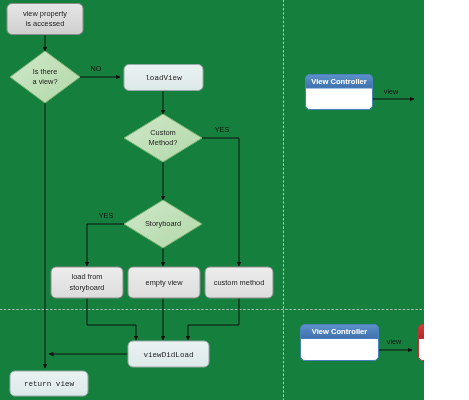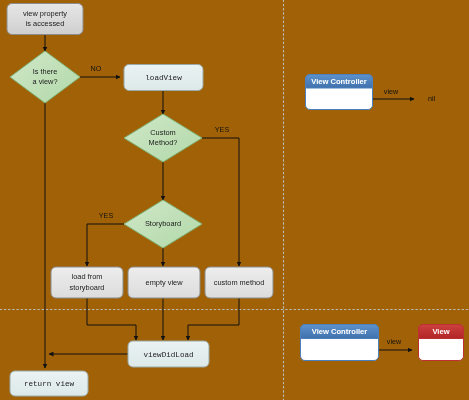--- a/index.html
+++ b/index.html
@@ -6,23 +6,23 @@
   html, body {
     margin: 0;
     padding: 0;
     background: #ffffff;
   }
   body {
     font-family: "Liberation Sans", sans-serif;
   }
   #canvas {
     position: relative;
-    width: 469px;
+    width: 424px;
     height: 400px;
-    background: #a16207;
+    background: #15803d;
     overflow: hidden;
   }
   #diagram-svg {
     position: absolute;
     top: 0;
     left: 0;
     width: 469px;
     height: 400px;
   }
   .node-label {

